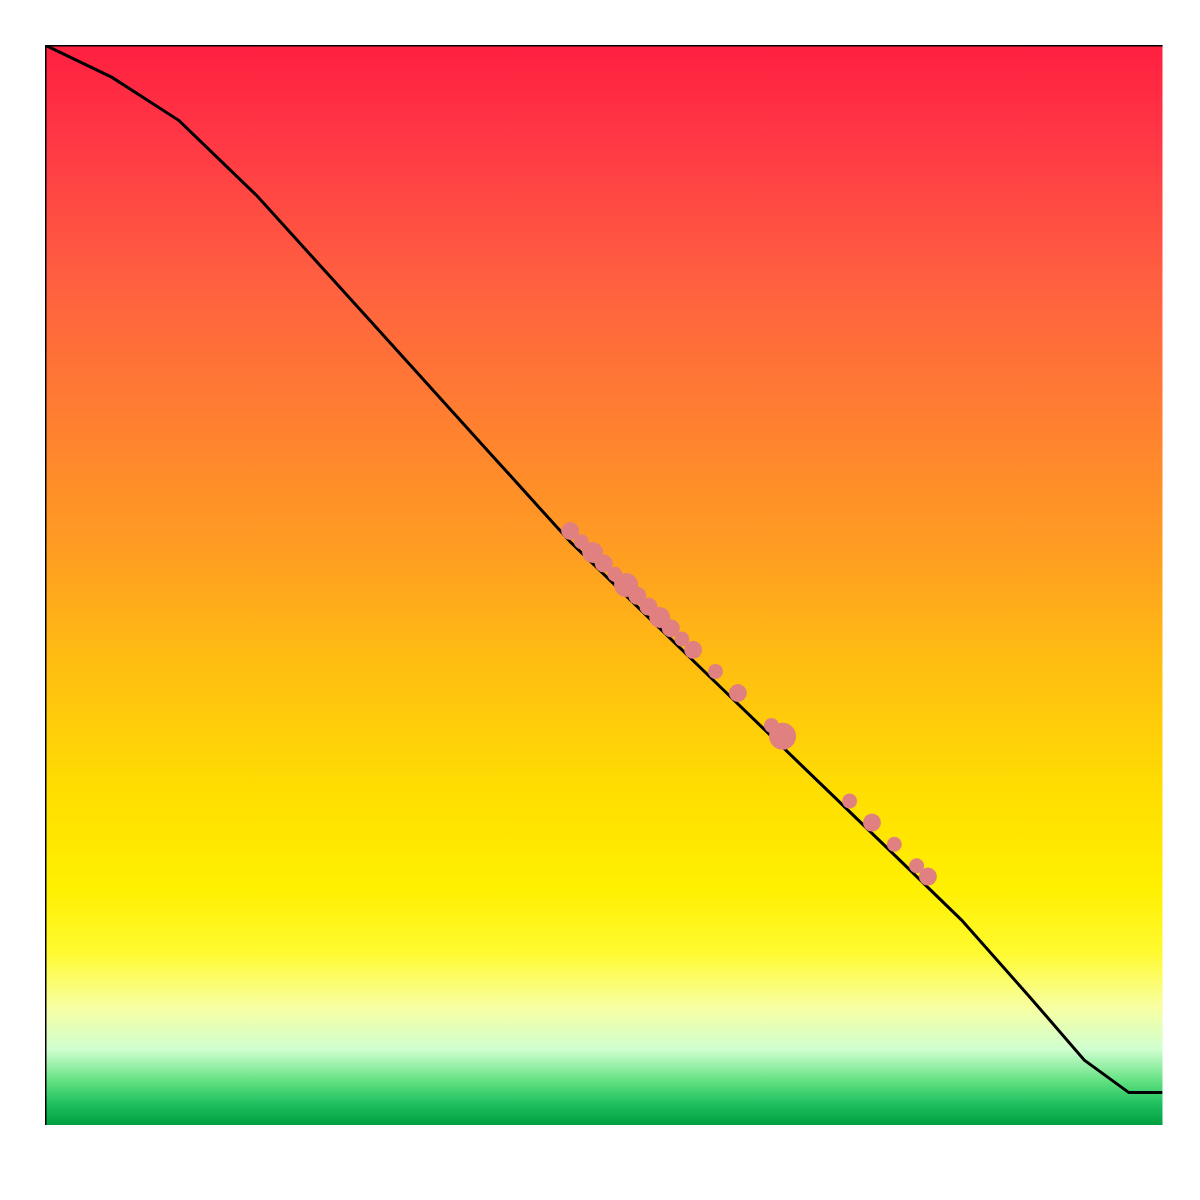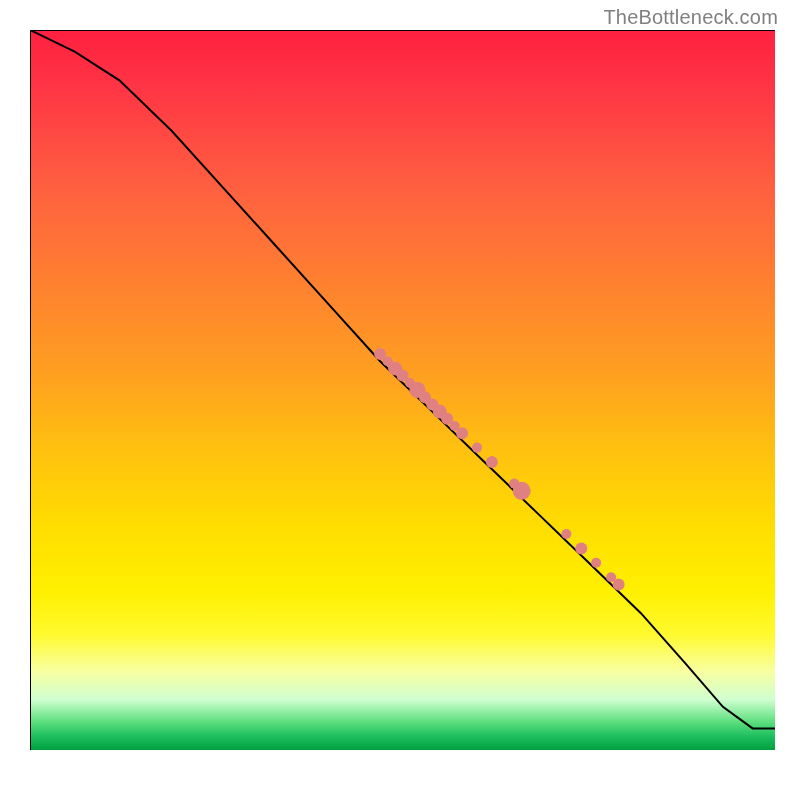--- a/index.html
+++ b/index.html
@@ -62,21 +62,20 @@
     fill: #e08080;
     stroke: none;
   }
 </style>
 </head>
 <body>
 
 <div class="chart-container">
   <div class="gradient-bg"></div>
   <div class="border-box"></div>
-  <div class="attribution">TheBottleneck.com</div>
   <svg class="curve-svg" viewBox="0 0 745 720">
     <path class="main-curve" id="main-curve-path" d="M0.0 0.0 L44.7 21.6 L89.4 50.4 L141.6 100.8 L193.7 158.4 L245.9 216.0 L298.0 273.6 L350.1 331.2 L402.3 381.6 L454.4 432.0 L506.6 482.4 L558.8 532.8 L610.9 583.2 L655.6 633.6 L692.9 676.8 L722.6 698.4 L745.0 698.4"></path>
     <g id="dots-group">
         <circle cx="350.1" cy="324.0" r="6" class="dot"></circle>
         <circle cx="357.6" cy="331.2" r="5" class="dot"></circle>
         <circle cx="365.1" cy="338.4" r="7" class="dot"></circle>
         <circle cx="372.5" cy="345.6" r="6" class="dot"></circle>
         <circle cx="379.9" cy="352.8" r="5" class="dot"></circle>
         <circle cx="387.4" cy="360.0" r="8" class="dot"></circle>
         <circle cx="394.9" cy="367.2" r="6" class="dot"></circle>

